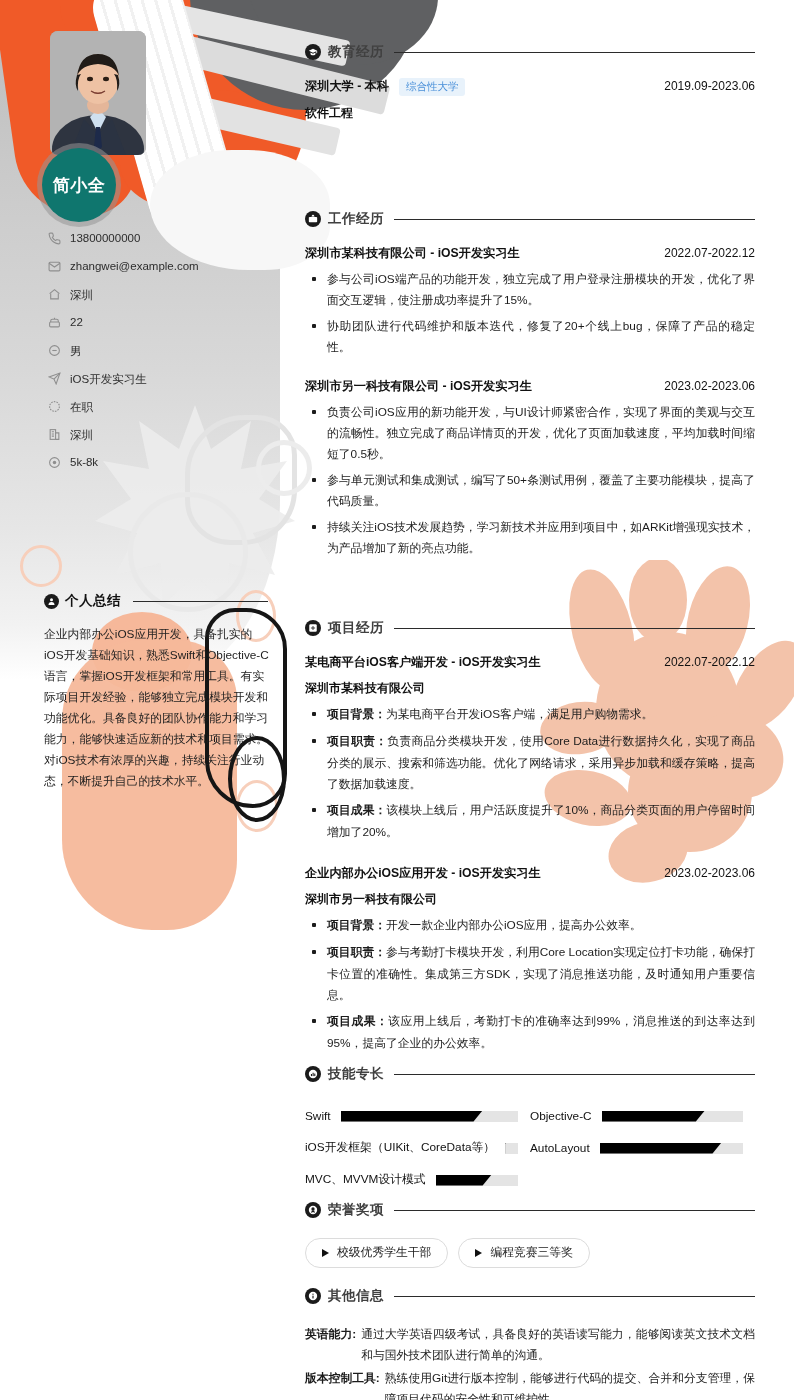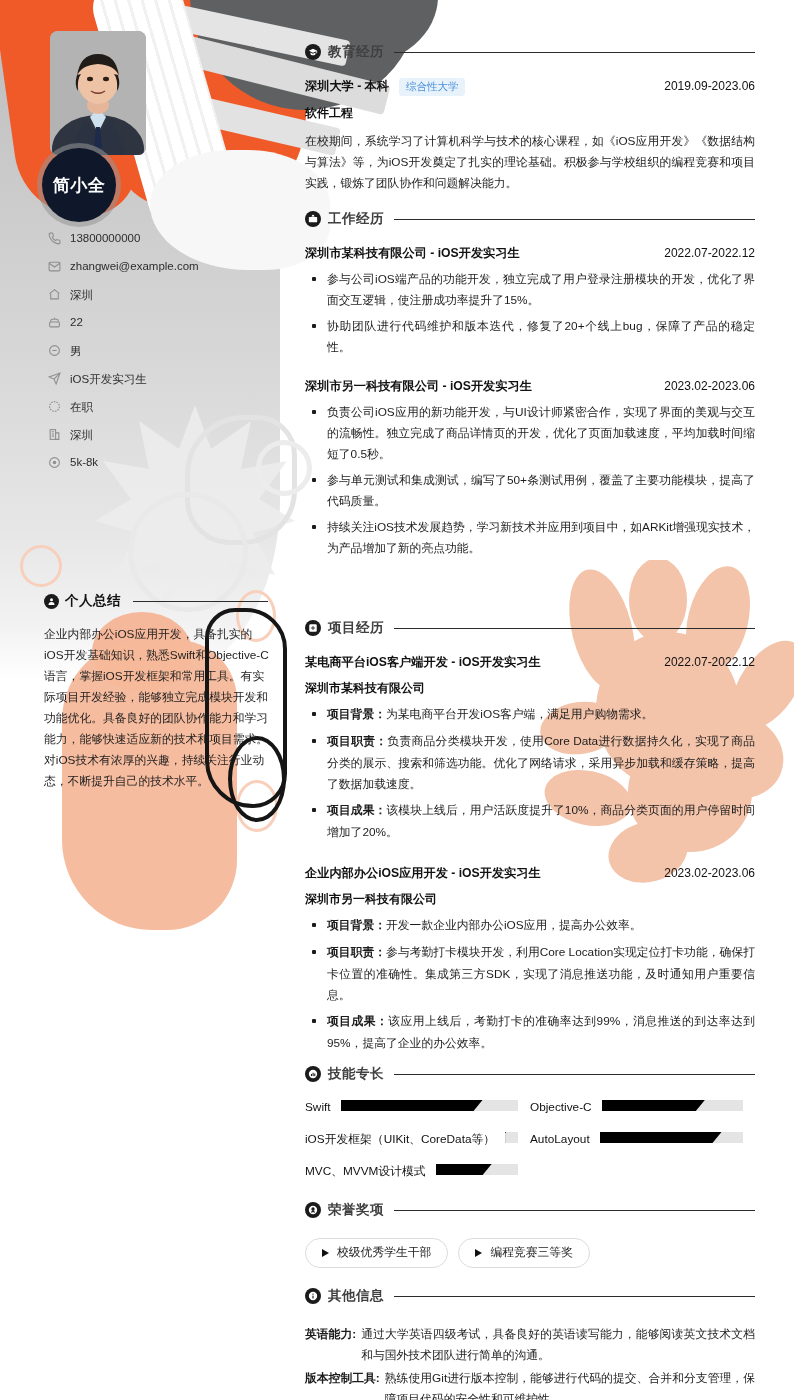--- a/index.html
+++ b/index.html
@@ -97,21 +97,21 @@
 
   
   .left { position: absolute; left: 0; top: 0; width: 300px; height: 1400px; }
   .photo {
     position: absolute; left: 50px; top: 31px; width: 96px; height: 124px;
     border-radius: 8px; overflow: hidden; background: #a8a8a8;
   }
   .photo svg { display:block; width: 100%; height: 100%; }
   .name-badge {
     position: absolute; left: 42px; top: 148px; width: 74px; height: 74px;
-    border-radius: 50%; background: #0f172a;
+    border-radius: 50%; background: #0f766e;
     display: flex; align-items: center; justify-content: center;
     box-shadow: 0 0 0 5px rgba(150,150,150,0.55);
   }
   .name-badge span { color: #fff; font-size: 17px; font-weight: 700; letter-spacing: 0.5px; }
 
   .contact { position: absolute; left: 44px; top: 232px; width: 230px; }
   .c-row { display: flex; align-items: flex-start; height: 28px; }
   .c-ico { width: 20px; flex: 0 0 20px; display:flex; align-items:center; justify-content:center; color:#8e8e8e; }
   .c-ico svg { display:block; }
   .c-txt { font-size: 11.5px; color: #2d2d2d; margin-left: 6px; }
@@ -150,21 +150,21 @@
     line-height: 21px; color: #1c1c1c; margin-top: 5px; text-align: justify;
   }
   ul.bullets li::before {
     content: ""; position: absolute; left: 7px; top: 8px;
     width: 4px; height: 4px; background: #1c1c1c; border-radius: 1px;
   }
   ul.bullets li b { font-weight: 700; font-family: Liberation Mono, monospace; }
 
   
   .skills-grid { display: flex; flex-wrap: wrap; margin-top: 14px; }
-  .skill { width: 50%; display: flex; align-items: flex-start; height: 32px; padding-right: 12px; }
+  .skill { width: 50%; display: flex; align-items: center; height: 32px; padding-right: 12px; }
   .skill-name { font-size: 11.8px; color: #111; white-space: nowrap; }
   .skill-bar {
     flex: 1; height: 11px; background: #e4e4e4; margin-left: 10px; min-width: 8px;
     position: relative; overflow: hidden;
   }
   .skill-fill {
     position: absolute; left: 0; top: 0; height: 100%; background: #000;
     clip-path: polygon(0 0, 100% 0, calc(100% - 9px) 100%, 0 100%);
   }
 
@@ -370,21 +370,20 @@
         <span class="sec-title">教育经历</span>
         <span class="sec-rule"></span>
       </div>
       <div class="entry">
         <div class="entry-top">
           <span class="entry-title">深圳大学 - 本科</span>
           <span class="badge-blue">综合性大学</span>
           <span class="entry-date">2019.09-2023.06</span>
         </div>
         <div class="entry-sub">软件工程</div>
-        <div class="entry-desc">在校期间，系统学习了计算机科学与技术的核心课程，如《iOS应用开发》《数据结构与算法》等，为iOS开发奠定了扎实的理论基础。积极参与学校组织的编程竞赛和项目实践，锻炼了团队协作和问题解决能力。</div>
       </div>
     </div>
 
     <div class="sec s-work">
       <div class="sec-head">
         <span class="sec-ico">
           <svg width="10" height="10" viewBox="0 0 24 24" fill="#fff">
               <rect x="2" y="7" width="20" height="13" rx="2"></rect>
               <path d="M9 7V5a3 3 0 0 1 6 0v2h-2V5a1 1 0 0 0-2 0v2z"></path>
             </svg>

